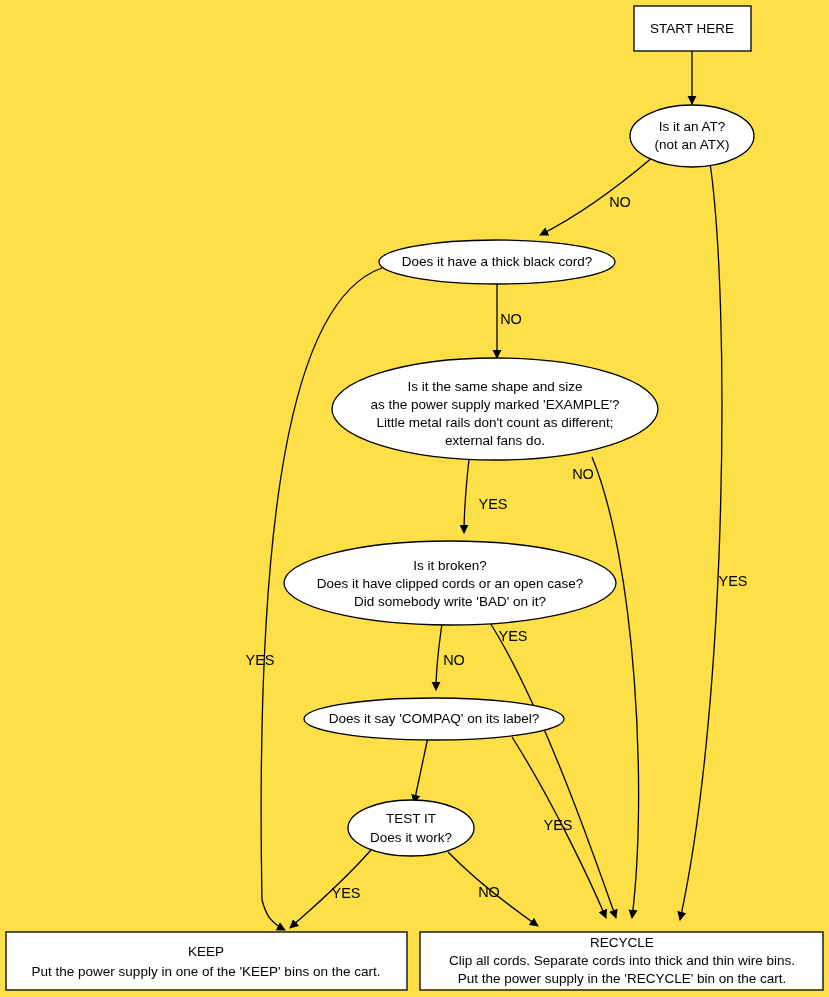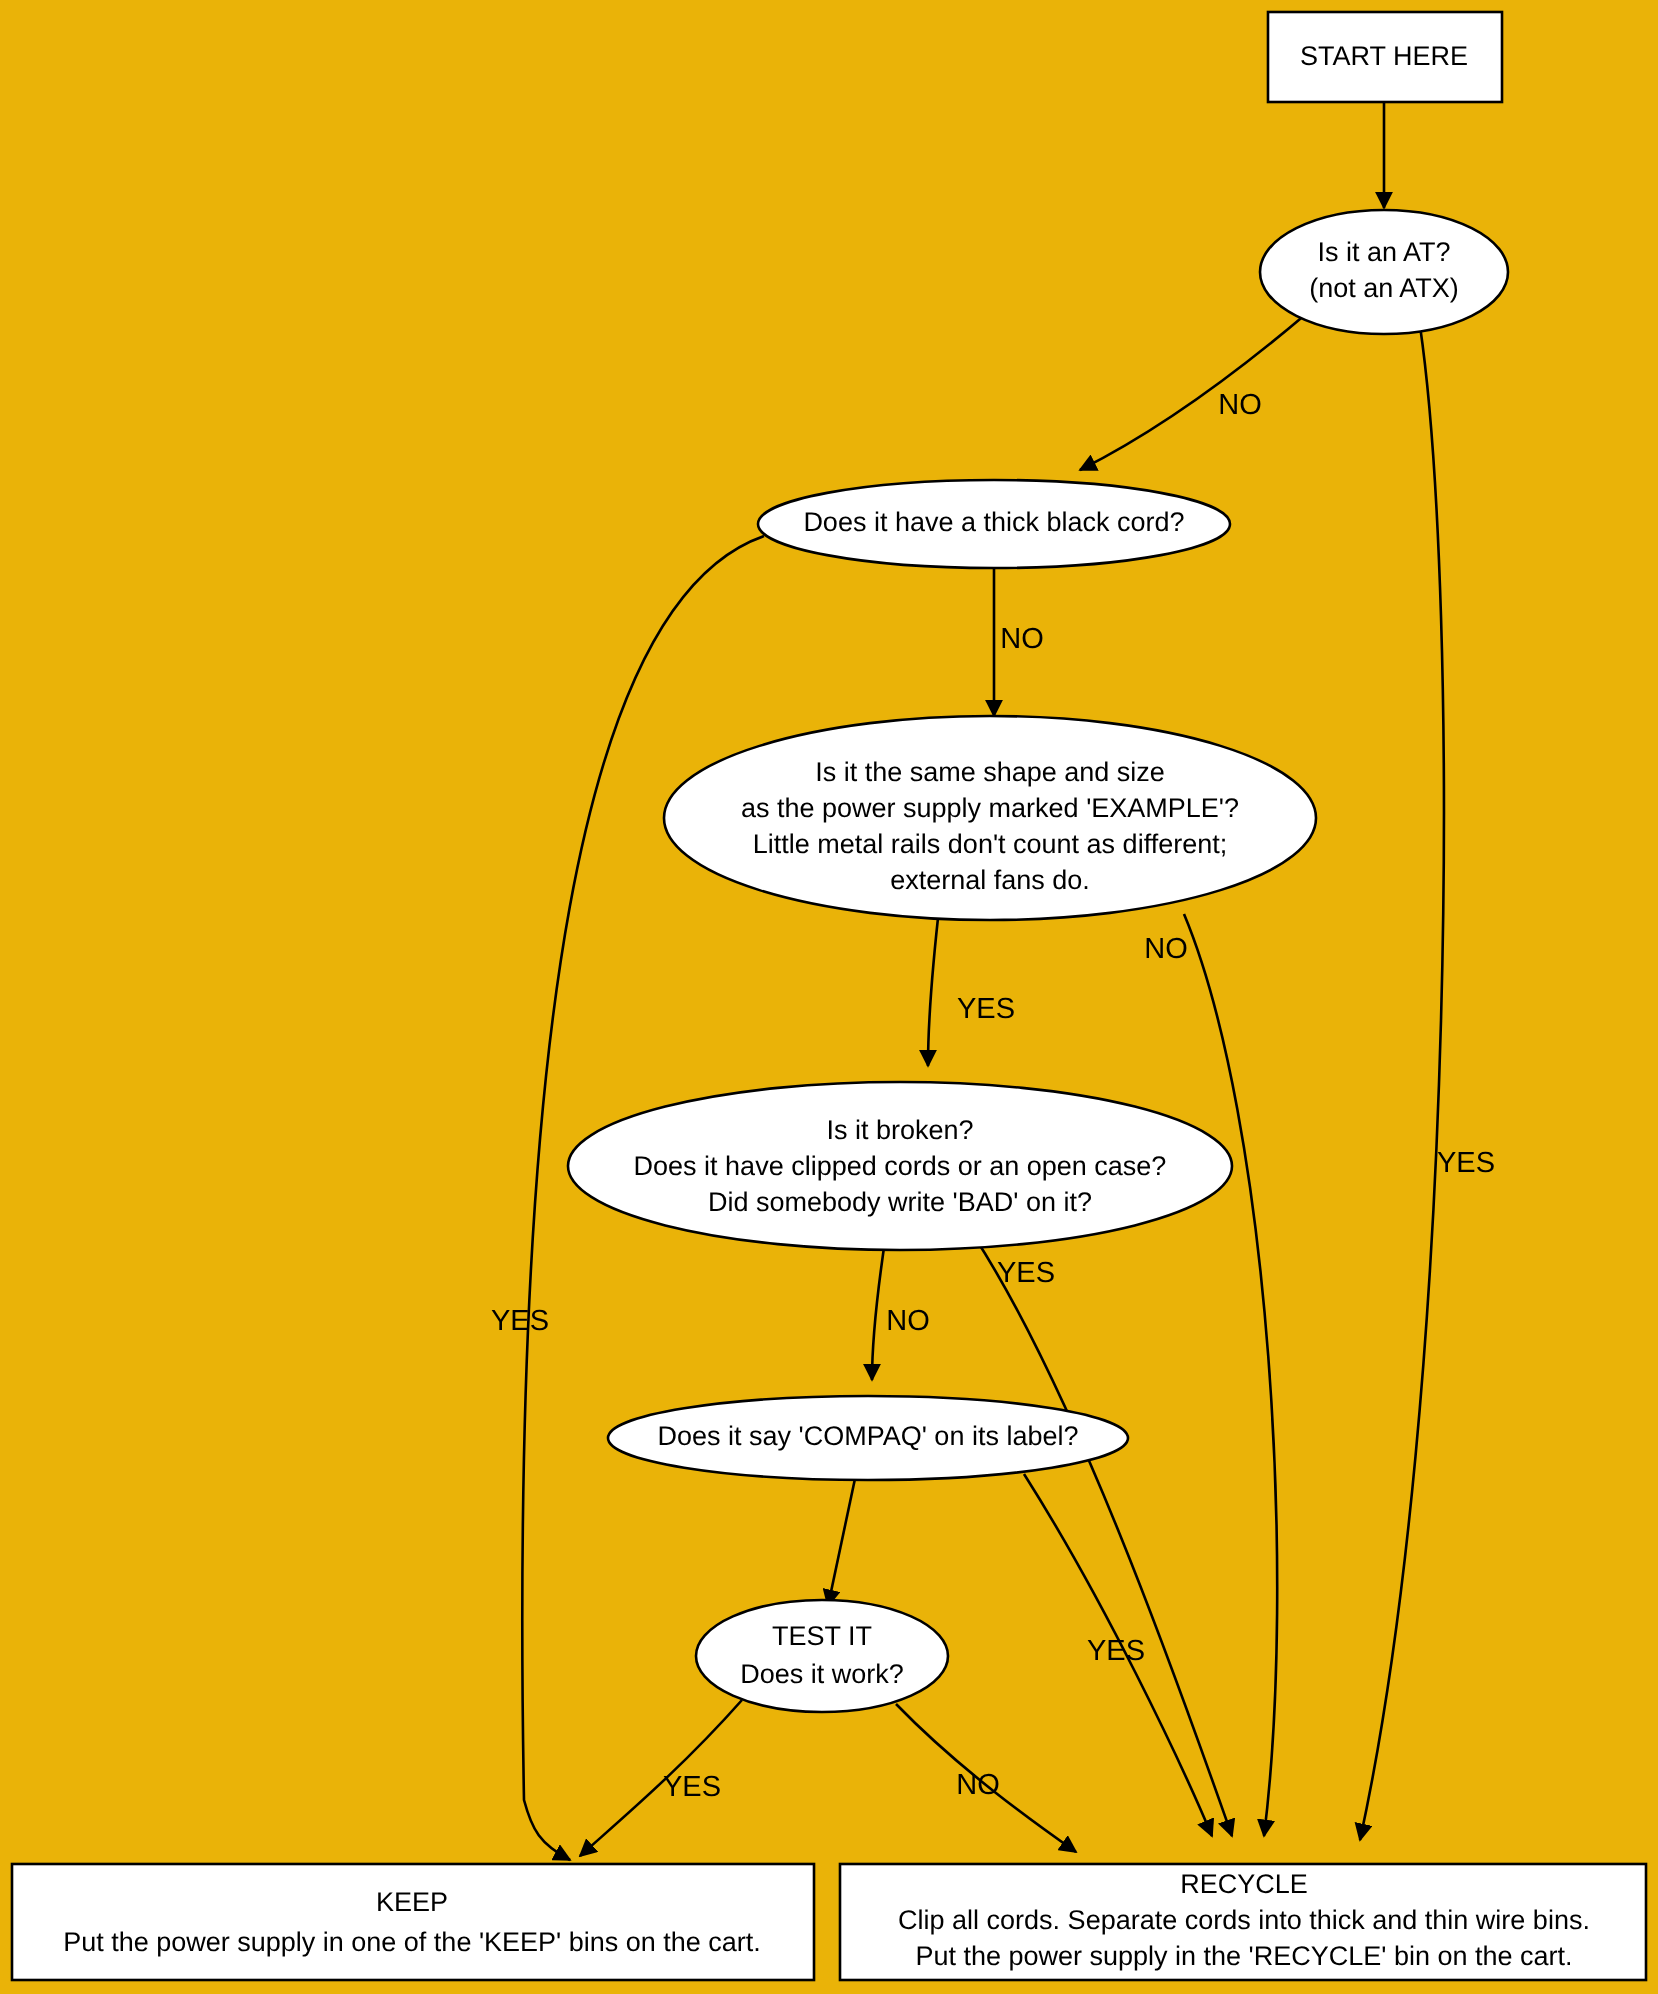--- a/index.html
+++ b/index.html
@@ -4,21 +4,21 @@
 <style>
   html, body {
     margin: 0;
     padding: 0;
     background: #ffffff;
   }
   #canvas {
     position: relative;
     width: 829px;
     height: 997px;
-    background: #eab308;
+    background: #fde047;
     font-family: "Liberation Sans", sans-serif;
     overflow: hidden;
   }
   svg.flow {
     position: absolute;
     left: 0;
     top: 0;
     width: 829px;
     height: 997px;
   }

